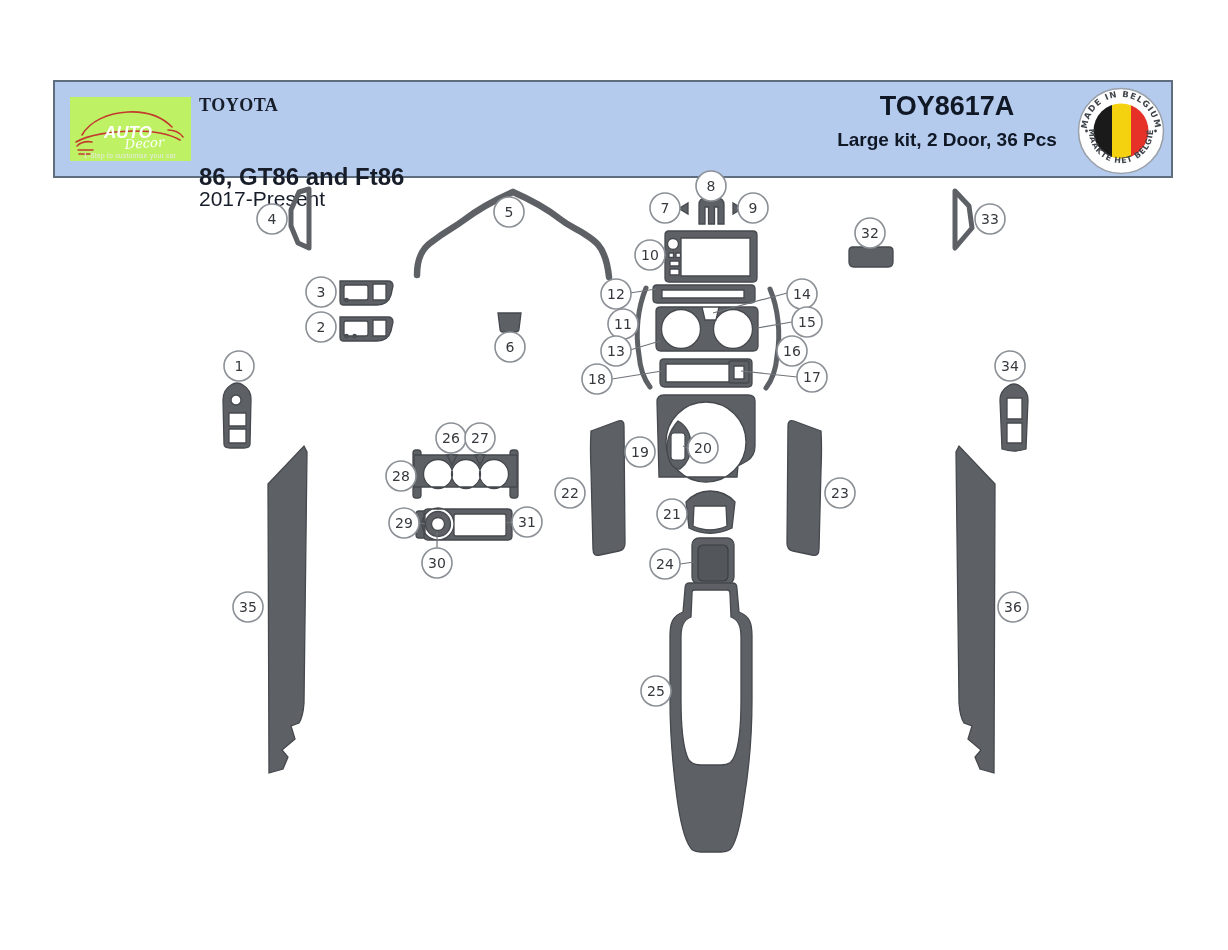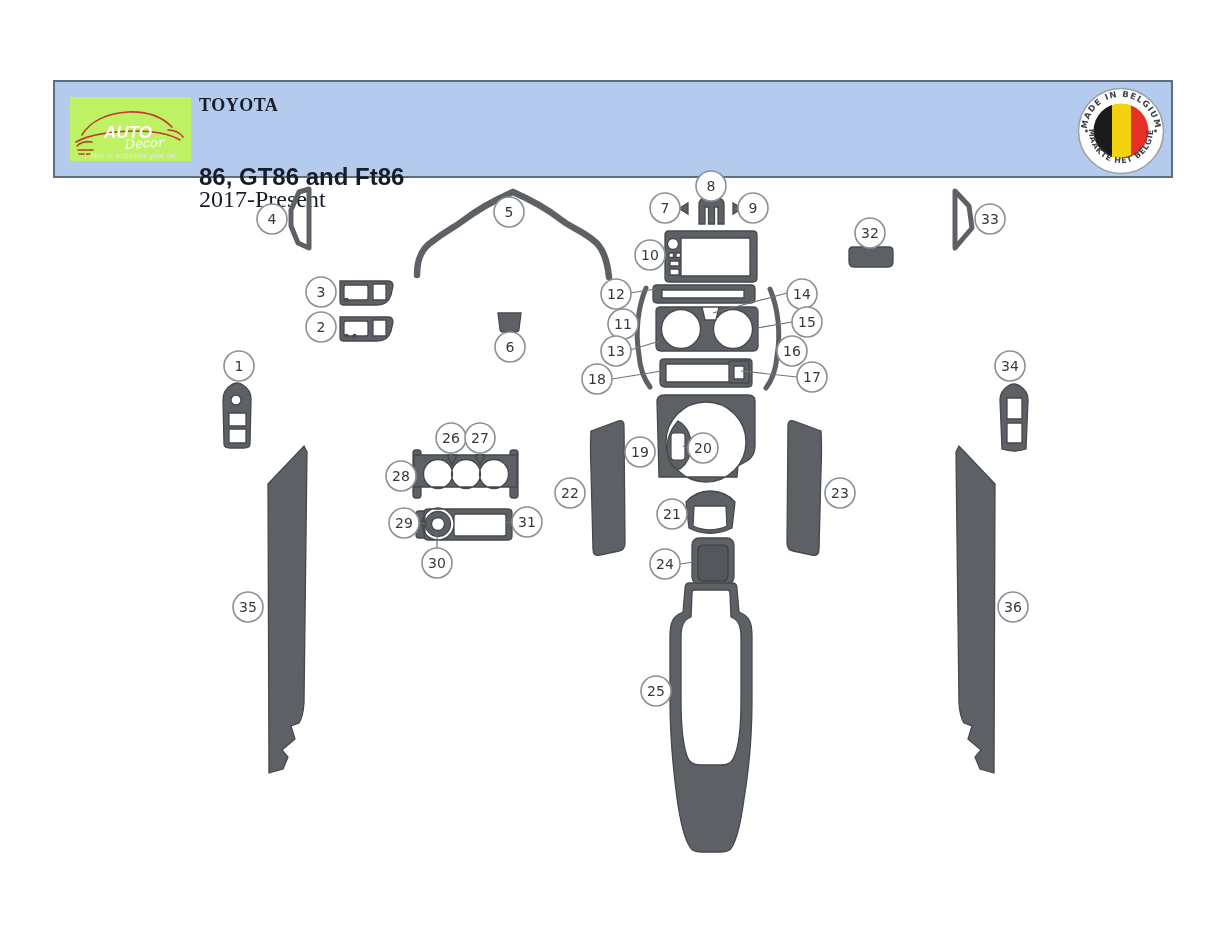--- a/index.html
+++ b/index.html
@@ -9,21 +9,21 @@
   }
   
   .header-band{
     position:absolute;left:53px;top:80px;width:1120px;height:98px;
     background:#b4cbee;border:2px solid #5f6e7e;box-sizing:border-box;
   }
   .logo-box{position:absolute;left:15px;top:15px;width:121px;height:64px;background:#bef264;}
   .veh-block{position:absolute;left:144px;top:8px;color:#161d29;}
   .veh-make{font-family:"Liberation Serif",serif;font-weight:bold;font-size:18px;letter-spacing:.5px;line-height:30px;}
   .veh-models{font-family:"Liberation Sans",sans-serif;font-weight:bold;font-size:24px;line-height:23px;margin-top:45px;}
-  .veh-years{font-family:Liberation Serif, serif;font-size:24px;line-height:22px;}
+  .veh-years{font-family:Liberation Sans, sans-serif;font-size:21px;line-height:22px;}
   .kit-block{position:absolute;left:742px;top:8px;width:300px;text-align:center;color:#101826;}
   .kit-code{font-weight:bold;font-size:27px;line-height:32px;}
   .kit-desc{font-weight:bold;font-size:19px;line-height:23px;margin-top:6px;}
   .badge-wrap{position:absolute;left:1022px;top:5px;width:88px;height:88px;}
   .badge-arc-text{font-family:"DejaVu Sans",sans-serif;font-size:8.4px;font-weight:bold;fill:#3e434a;letter-spacing:1.1px;}
   .badge-arc-text-b{font-family:"DejaVu Sans",sans-serif;font-size:8px;font-weight:bold;fill:#3e434a;letter-spacing:.7px;}
   
   .diagram-svg{position:absolute;left:0;top:0;}
   .pc{fill:var(--piece-fill,#5d6166);stroke:var(--piece-stroke,#45494e);stroke-width:1.3;}
   .ring{fill:none;stroke:var(--piece-fill,#5d6166);stroke-width:5;stroke-linejoin:round;stroke-linecap:round;}
@@ -53,20 +53,24 @@
       <text class="logo-tag" x="60" y="61">1-Step to customise your car</text>
     </svg>
   </div>
 
   <div class="veh-block">
     <div class="veh-make">TOYOTA</div>
     <div class="veh-models">86, GT86 and Ft86</div>
     <div class="veh-years">2017-Present</div>
   </div>
 
+  <div class="kit-block">
+    <div class="kit-code">TOY8617A</div>
+    <div class="kit-desc">Large kit, 2 Door, 36 Pcs</div>
+  </div>
 
   <div class="badge-wrap">
     <svg width="88" height="88" viewBox="0 0 88 88">
       <circle cx="44" cy="44" r="42.5" fill="#ffffff" stroke="#9aa0a8" stroke-width="1.5"></circle>
       <clipPath id="flagClip">
           <circle cx="44" cy="44" r="27.5"></circle>
         </clipPath>
       <g clip-path="url(#flagClip)">
         <rect x="16" y="16" width="19" height="56" fill="#1a1a1a"></rect>
         <rect x="35" y="16" width="19" height="56" fill="#f5d20f"></rect>

